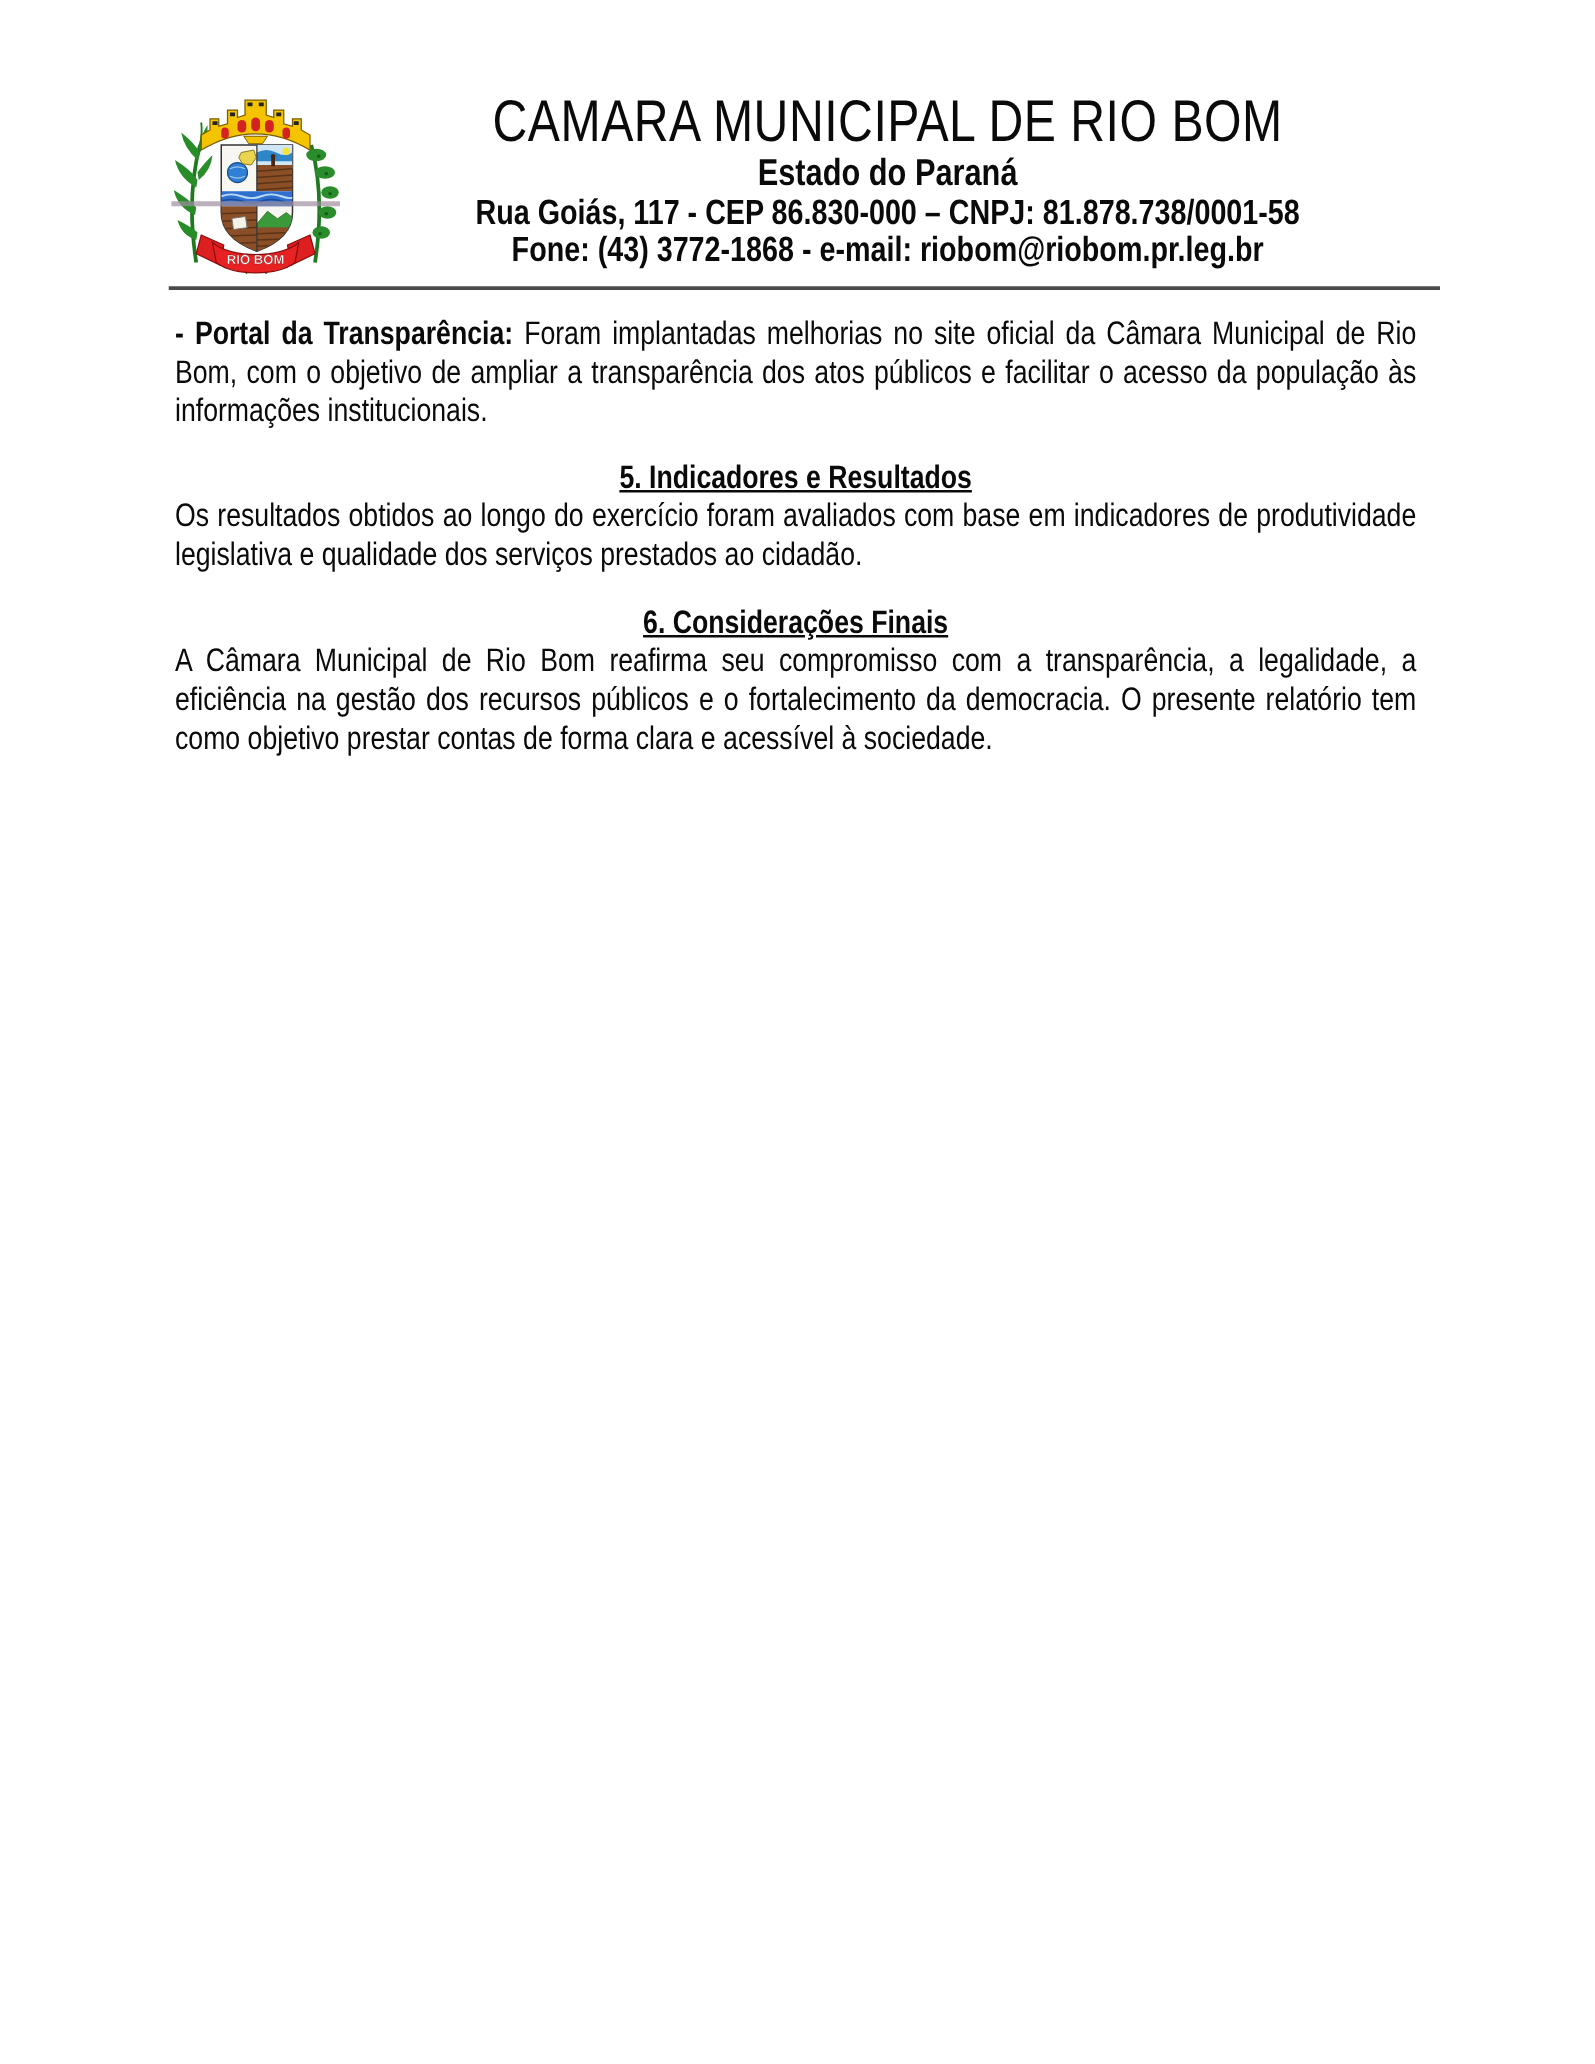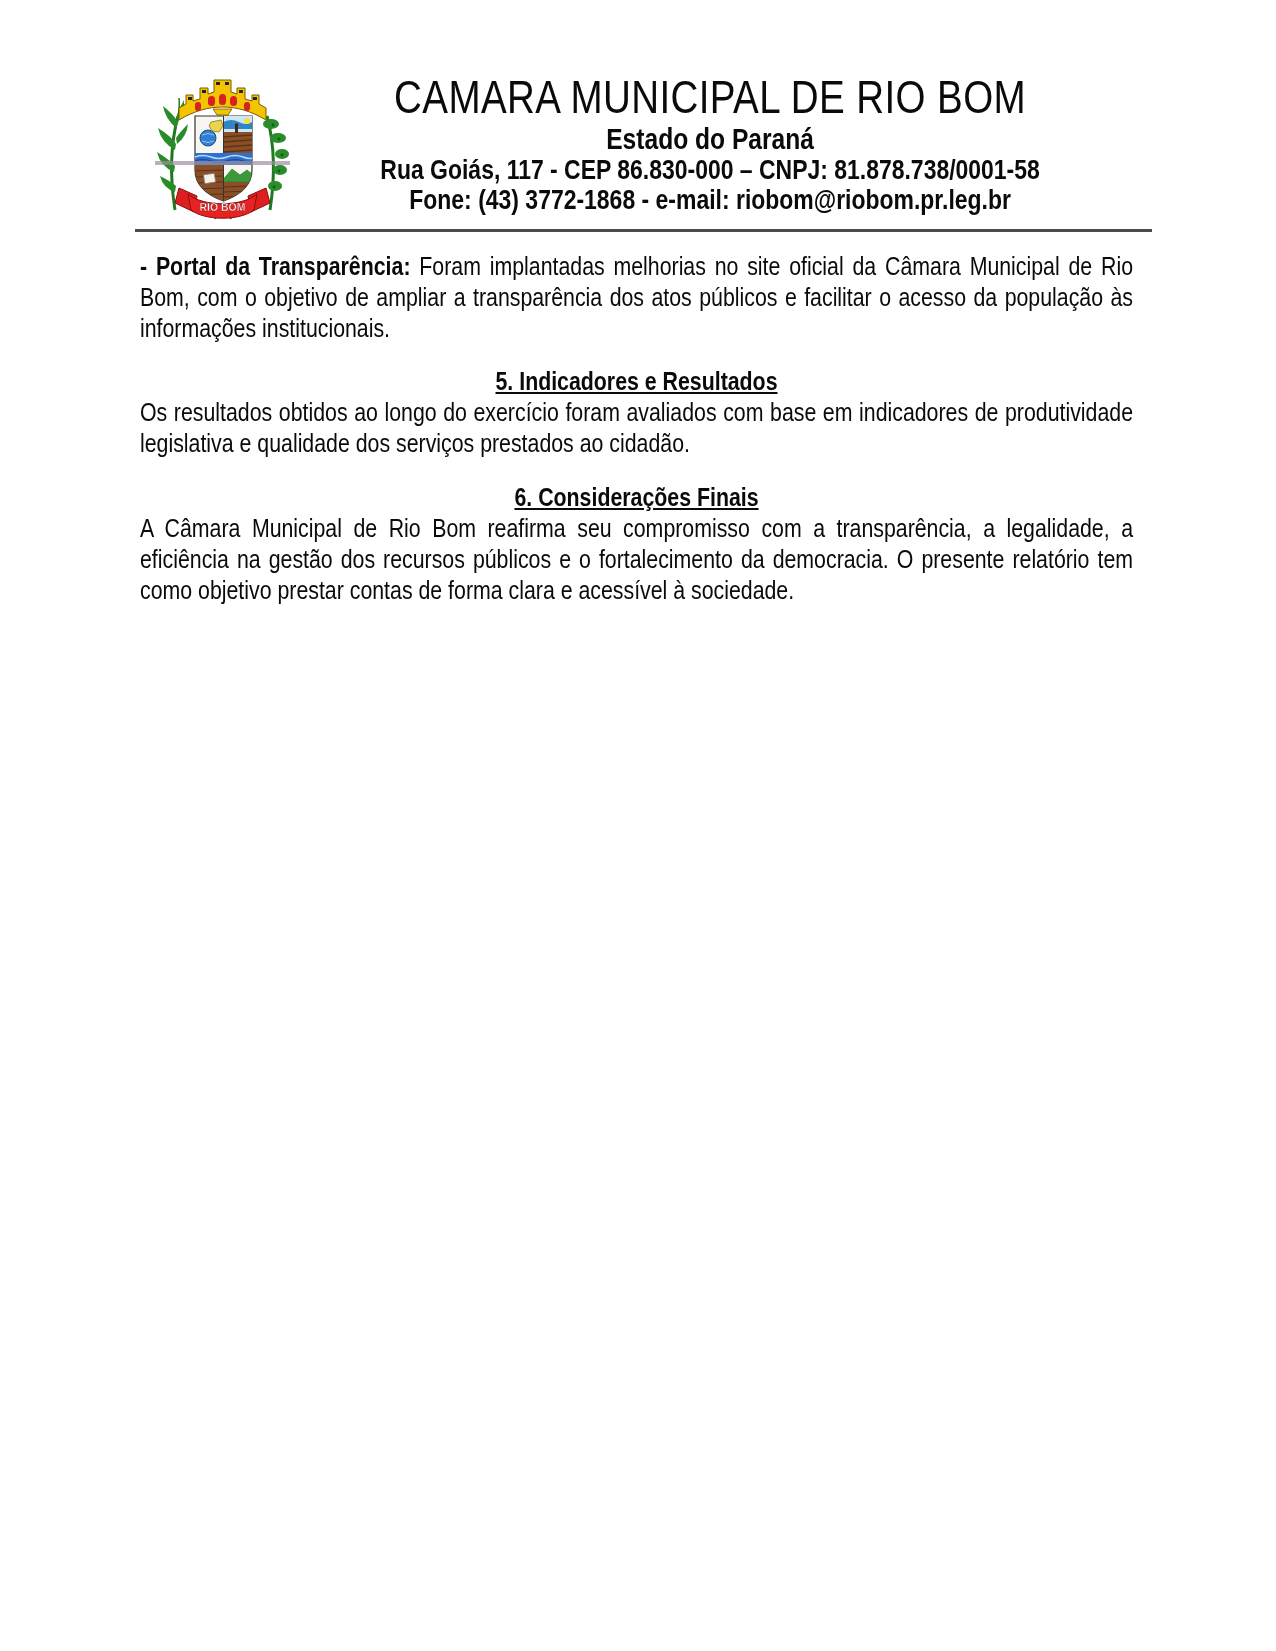--- a/index.html
+++ b/index.html
@@ -8,21 +8,21 @@
     width: 1276px; height: 1651px;
     position: relative;
     overflow: hidden;
     font-family: "Liberation Sans", "DejaVu Sans", sans-serif;
     color: #111111;
   }
   .page { position: absolute; inset: 0; background: #ffffff; }
 
   
   .logo {
-    position: absolute; left: 155px; top: 58px;
+    position: absolute; left: 137px; top: 58px;
     width: 135px; height: 162px;
   }
   .header-text {
     position: absolute; left: 280px; top: 72px;
     width: 1049px;
     transform: scaleX(0.82);
     transform-origin: 0 0;
     text-align: center;
     color: #0a0a0a;
     white-space: nowrap;

